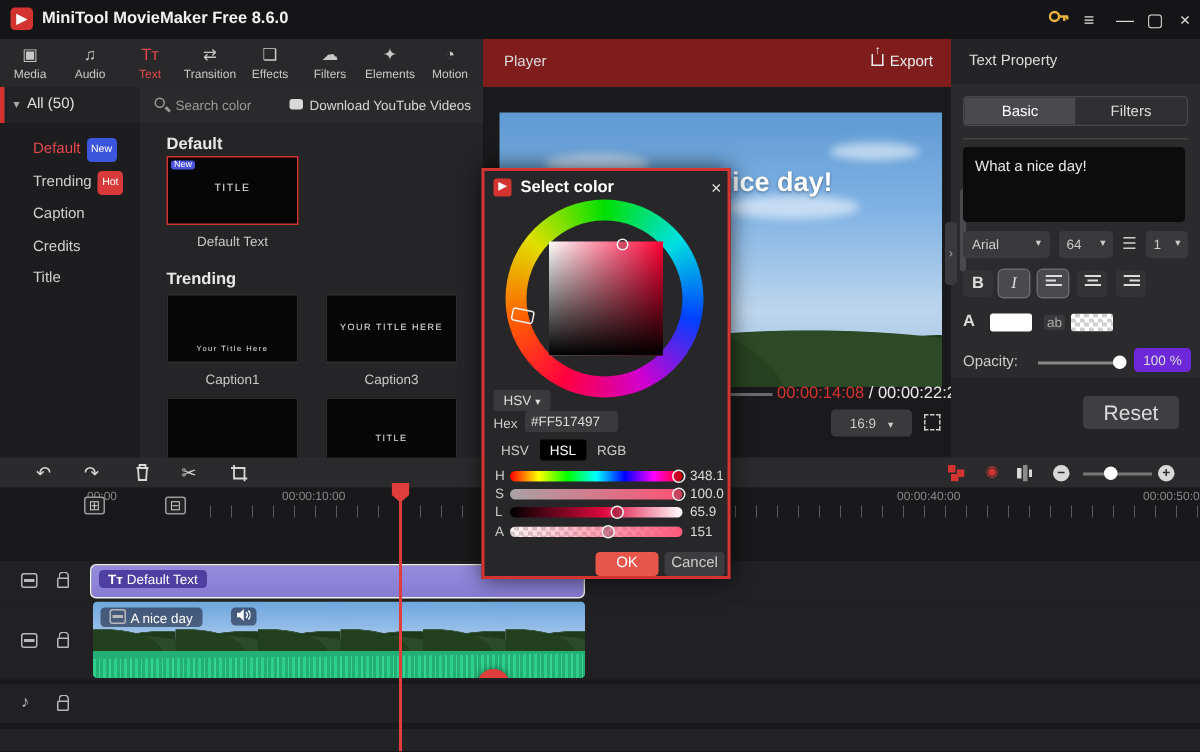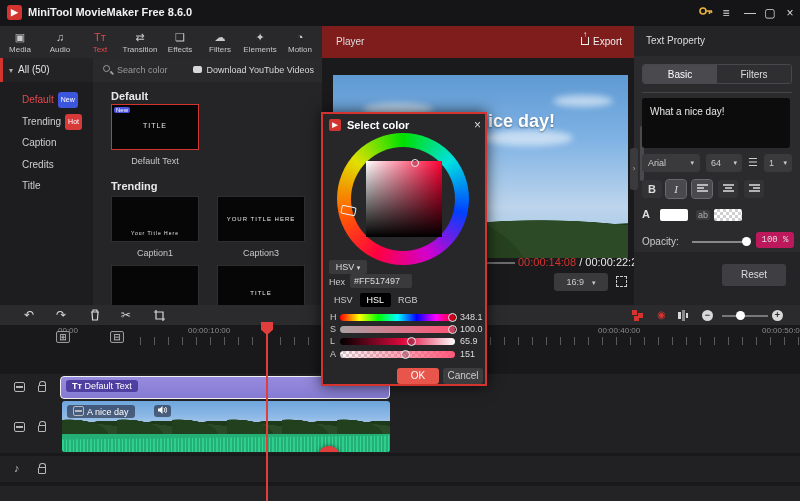--- a/index.html
+++ b/index.html
@@ -74,23 +74,23 @@
   .rdivider { left:8px; top:66px; width:150px; height:1px; background:#444; }
   .rtextbox { left:8px; top:72px; width:148px; height:50px; background:#0c0c0d; border-radius:3px; color:#e8e8e8; font-size:10px; padding:8px; }
   .ctrl { background:#3a3a3d; border-radius:3px; color:#ccc; font-size:9px; line-height:18px; height:18px; }
   .ctrl .caret { font-size:7px; }
   .stylebtn { width:20px; height:18px; background:#333336; border-radius:3px; color:#ddd; font-size:11px; text-align:center; line-height:18px; }
   .stylebtn.active { background:#4a4a4e; outline:1px solid #6a6a6e; }
   .swatch { height:12px; width:28px; border-radius:2px; }
   .checker { background: repeating-conic-gradient(#cfcfcf 0% 25%, #fff 0% 50%) 0 0/6px 6px; }
   .opslider { height:2px; background:#888; }
   .opknob { width:9px; height:9px; border-radius:50%; background:#fff; }
-  .opval { background:#be185d; border-radius:3px; color:#ddd; font-size:9px; text-align:center; line-height:16px;font-family:Liberation Mono, monospace; }
+  .opval { background:#6d28d9; border-radius:3px; color:#ddd; font-size:9px; text-align:center; line-height:16px; }
   .resetsec { left:0; top:226px; width:166px; height:56px; background:#242427; }
-  .resetbtn { left:88px; top:12px; width:64px; height:22px; background:#3f3f43; border-radius:3px; color:#ddd; font-size:10px; text-align:center; line-height:22px; }
+  .resetbtn { left:88px; top:12px; width:64px; height:22px; background:#3f3f43; border-radius:3px; color:#ddd; font-size:14px; text-align:center; line-height:22px; }
   .collapse { left:-4px; top:122px; width:8px; height:42px; background:#3a3a3d; border-radius:3px; color:#aaa; font-size:8px; line-height:42px; text-align:center; }
   .rscroll { left:6px; top:100px; width:4px; height:55px; background:#4a4a4e; border-radius:2px; }
 
   
   .ttoolbar { left:0; top:305px; width:800px; height:20px; background:#2b2b2d; z-index:4; color:#d8d8d8; }
   .tt-ico { top:2px; font-size:12px; line-height:16px; color:#d8d8d8; }
   .redico { color:#d3342f; }
   .zoomcirc { top:5px; width:11px; height:11px; border-radius:50%; background:#d8d8d8; color:#2b2b2d; font-size:9px; font-weight:bold; text-align:center; line-height:11px; }
   .zslider { left:722px; top:10px; width:46px; height:2px; background:#777; }
   .zknob { left:736px; top:6px; width:9px; height:9px; border-radius:50%; background:#fff; }

